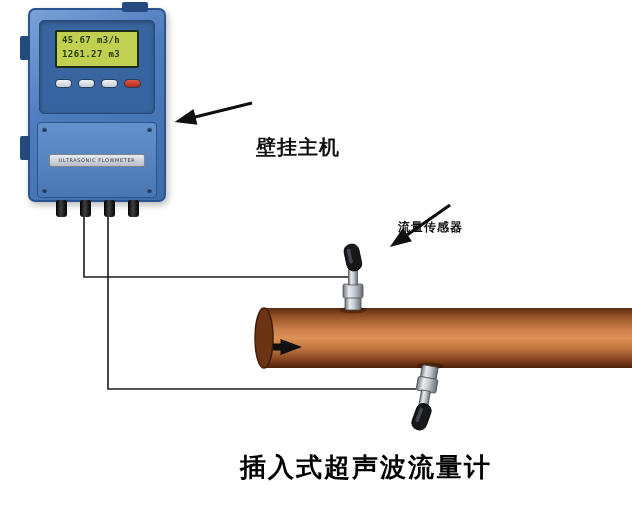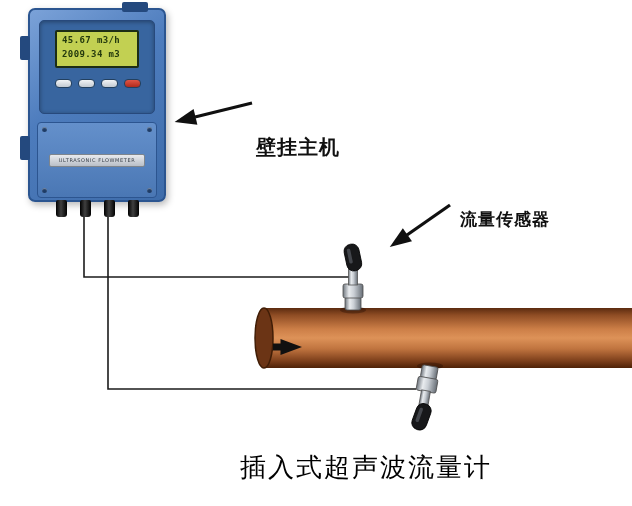--- a/index.html
+++ b/index.html
@@ -44,24 +44,24 @@
     background:#1e3c66;box-shadow:inset 0 1px 1px rgba(255,255,255,0.4);}
   .s1{left:4px;top:4px}.s2{right:4px;top:4px}.s3{left:4px;bottom:4px}.s4{right:4px;bottom:4px}
   .gland{position:absolute;top:190px;width:11px;height:17px;
     background:linear-gradient(90deg,#000,#3f3f3f 45%,#000);
     border-radius:2px 2px 3px 3px;}
   .g1{left:26px}.g2{left:50px}.g3{left:74px}.g4{left:98px}
 
   
   .label{position:absolute;color:var(--ink);font-weight:bold;margin-top:48px;}
   .host-label{left:256px;top:86px;font-size:20px;letter-spacing:1px;}
-  .sensor-label{left:398px;top:160px;width:152px;text-align:right;
-    font-size:17px;line-height:1.32;letter-spacing:1px;}
+  .sensor-label{left:398px;top:172px;width:152px;text-align:left;
+    font-size:12px;line-height:1.32;letter-spacing:1px;}
   .title{position:absolute;left:166px;top:450px;width:400px;text-align:center;
-    font-size:26px;font-weight:normal;color:#000;letter-spacing:2px;}
+    font-size:26px;font-weight:bold;color:#000;letter-spacing:2px;}
 </style>
 </head>
 <body>
 
 <div class="scene">
 
   <svg class="overlay" width="632" height="506" viewBox="0 0 632 506">
     <defs>
       <linearGradient id="copper" x1="0" y1="0" x2="0" y2="1">
         <stop offset="0" stop-color="#5c2b10"></stop>
@@ -119,21 +119,21 @@
   </svg>
 
   <div class="device">
     <div class="ear ear-top"></div>
     <div class="ear ear-left1"></div>
     <div class="ear ear-left2"></div>
 
     <div class="faceplate">
       <div class="lcd">
         <div class="lcd-line">45.67 m3/h</div>
-        <div class="lcd-line">2009.34 m3</div>
+        <div class="lcd-line">1261.27 m3</div>
       </div>
       <div class="keypad">
         <div class="key"></div>
         <div class="key"></div>
         <div class="key"></div>
         <div class="key key-red"></div>
       </div>
     </div>
 
     <div class="door">

